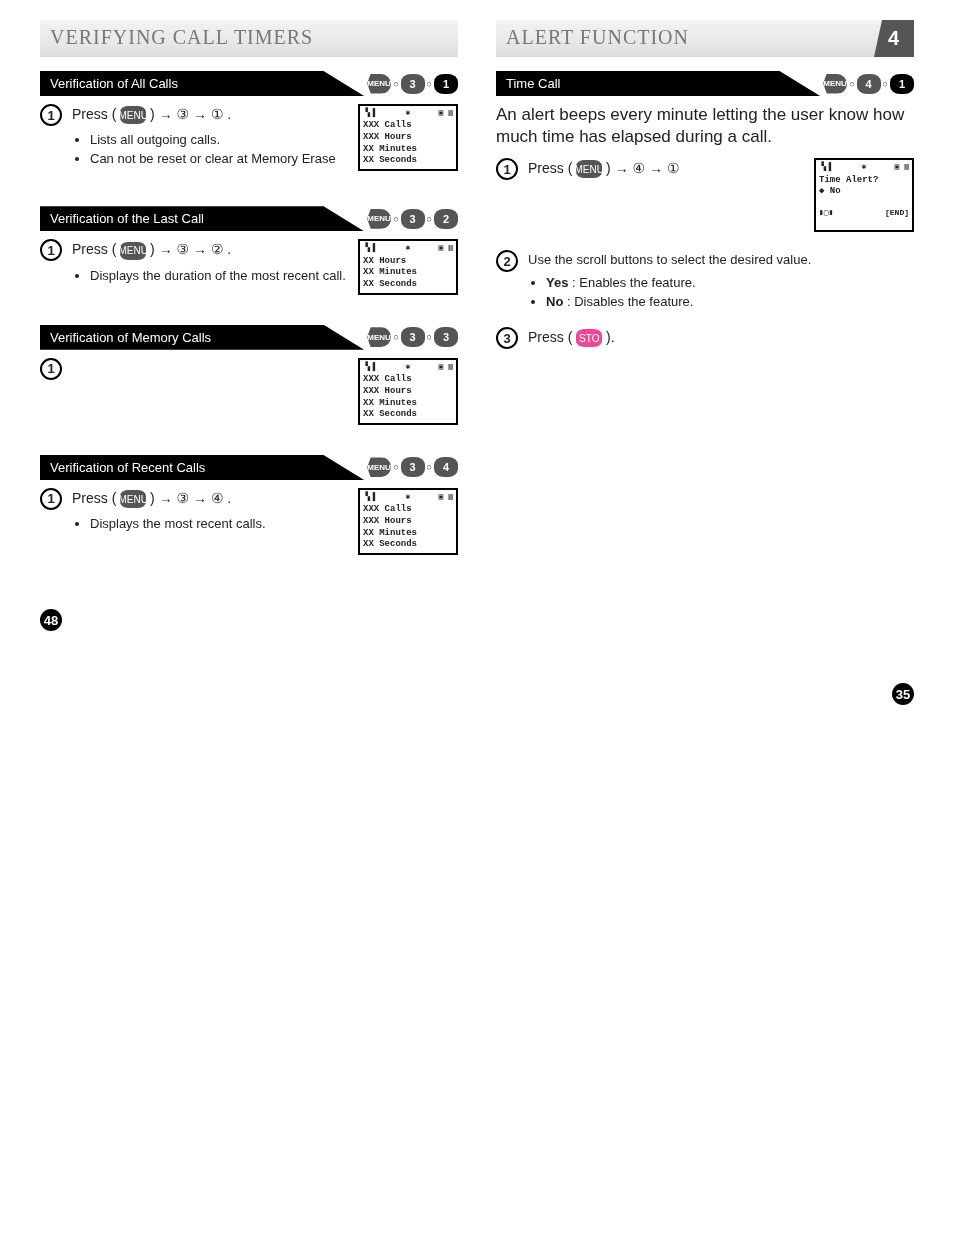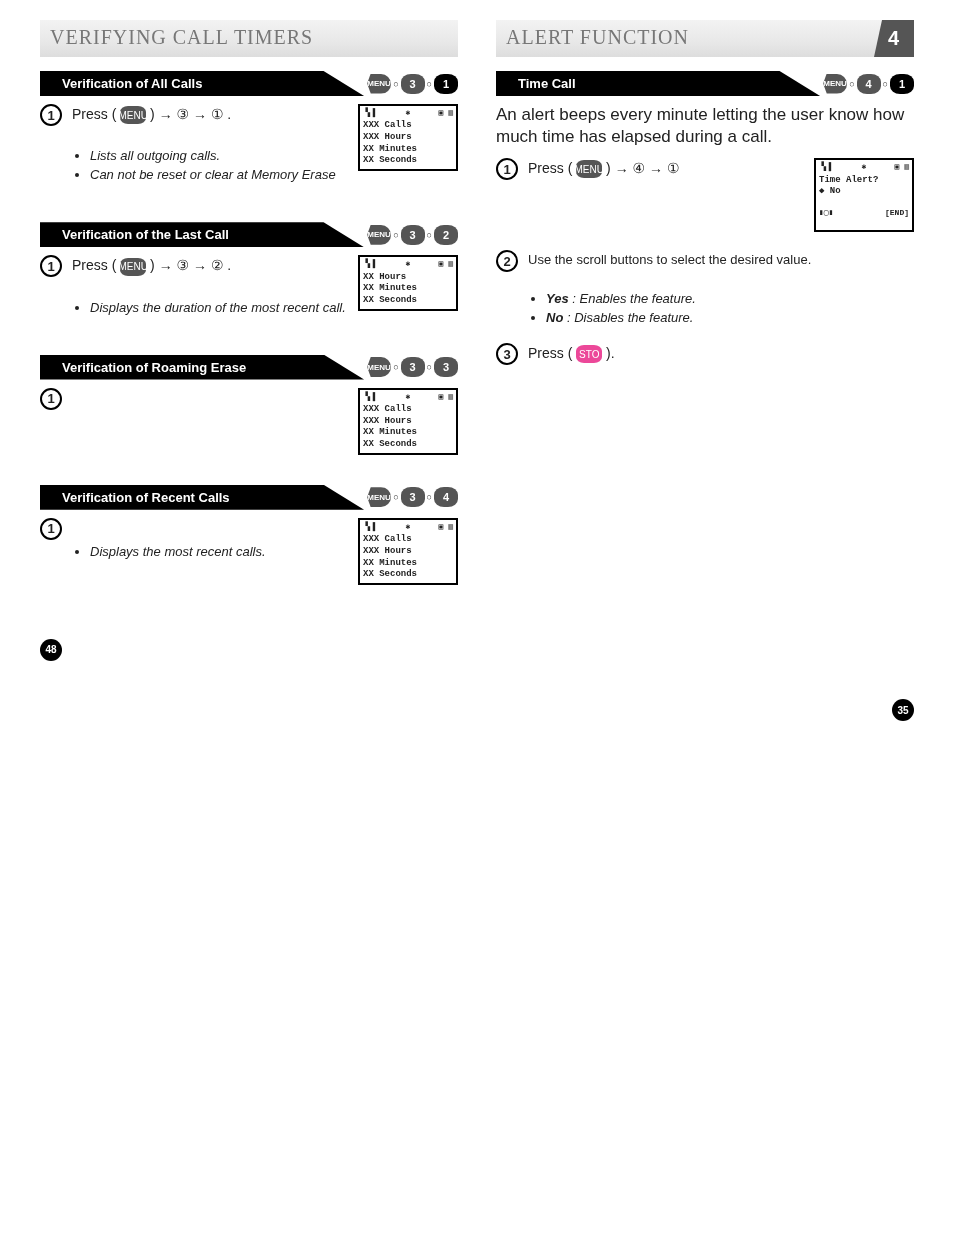--- a/index.html
+++ b/index.html
@@ -44,22 +44,22 @@
   .block-title-row {
   display: flex;
   align-items: center;
   gap: 4px;
   margin-bottom: 8px;
   }
   .block-title {
     flex: 1;
     background: #000;
     color: #fff;
-    font-weight: bold;
-    padding: 5px 22px;
+    font-weight: normal;
+    padding: 5px 10px;
     clip-path: polygon(0 0, 70% 0, 80% 100%, 0 100%);
   }
   .nav-keys {
     display: flex;
     align-items: center;
     gap: 2px;
     margin-left: -82px;
   }
   .key {
     width: 24px;
@@ -96,21 +96,21 @@
   .press-line { font-size: 14px; }
   .press-line .inline-key {
     display: inline-flex;
     width: 26px; height: 18px;
     background: #555; color: #fff;
     border-radius: 8px/6px;
     font-size: 10px;
     align-items: center; justify-content: center;
     vertical-align: middle;
   }
-  .bullets { margin-top: 24px; padding-left: 12px; font-style: italic; }
+  .bullets { margin-top: 8px; padding-left: 12px; }
   .bullets li { margin-bottom: 4px; list-style: disc outside; margin-left: 6px;}
   .screen-box {
     width: 100px;
     border: 2px solid #000;
     font-family: "Courier New", monospace;
     font-size: 9px;
     line-height: 1.3;
     padding: 2px 3px;
     margin-left: auto;
     font-weight: bold;
@@ -128,21 +128,21 @@
     font-size: 8px;
     margin-top: 2px;
   }
   .intro { font-size: 17px; margin-bottom: 10px; line-height: 1.3; }
   .step-layout { display: flex; align-items: flex-start; gap: 8px; }
   .pagenum {
     margin-top: 24px;
     width: 22px; height: 22px;
     border-radius: 50%;
     background: #000; color: #fff;
-    font-size: 10px; font-weight: bold;
+    font-size: 13px; font-weight: bold;
     display: inline-flex;
     align-items: center; justify-content: center;
   }
   .col-right .pagenum { float: right; }
   .col-left .pagenum { float: left; }
 </style>
 </head>
 <body>
 
 <div class="page-wrap">
@@ -219,21 +219,21 @@
             </div>
           <div>XX  Hours</div>
           <div>XX  Minutes</div>
           <div>XX  Seconds</div>
         </div>
       </div>
     </div>
 
     <div class="block">
       <div class="block-title-row">
-        <div class="block-title">Verification of Roaming Erase</div>
+        <div class="block-title">Verification of Memory Calls</div>
         <div class="nav-keys">
           <span class="key menu">MENU</span>
           <span class="ring">○</span>
           <span class="key num">3</span>
           <span class="ring">○</span>
           <span class="key num">3</span>
         </div>
       </div>
       <div class="step-layout">
         <div class="step-row" style="flex:1">
@@ -261,20 +261,23 @@
           <span class="ring">○</span>
           <span class="key num">3</span>
           <span class="ring">○</span>
           <span class="key num">4</span>
         </div>
       </div>
       <div class="step-layout">
         <div class="step-row" style="flex:1">
           <div class="step-circle">1</div>
           <div class="step-body">
+            <div class="press-line">
+              Press ( <span class="inline-key">MENU</span> ) → ③ → ④ .
+            </div>
             <ul class="bullets">
               <li>Displays the most recent calls.</li>
             </ul>
           </div>
         </div>
         <div class="screen-box">
           <div class="sb-top">
               <span>▝▖▌</span>
               <span>✱</span>
               <span>▣ ▥</span>

